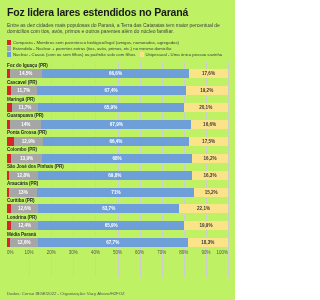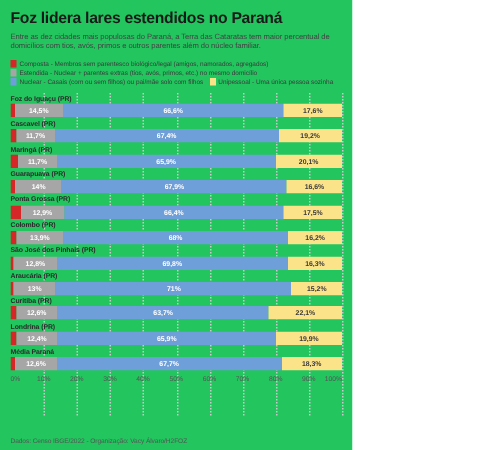--- a/index.html
+++ b/index.html
@@ -7,21 +7,21 @@
     width:235px;height:300px;overflow:hidden;
     background:#ffffff;
     font-family:"Liberation Sans", sans-serif;
     color:#333333;
     -webkit-font-smoothing:none;
   }
   .page{
     width:235px;height:300px;box-sizing:border-box;
     padding:6px 7px 4px 7px;
     display:flex;flex-direction:column;
-    background:#22c55e;
+    background:#bef264;
   }
   .title{
     font-size:10.5px;font-weight:bold;color:#1a1a1a;
     letter-spacing:-0.2px;line-height:12px;margin-bottom:4px;
   }
   .subtitle{
     font-size:5.1px;line-height:6.4px;color:#444444;
     margin-bottom:5px;letter-spacing:-0.05px;
   }
   .legend{

